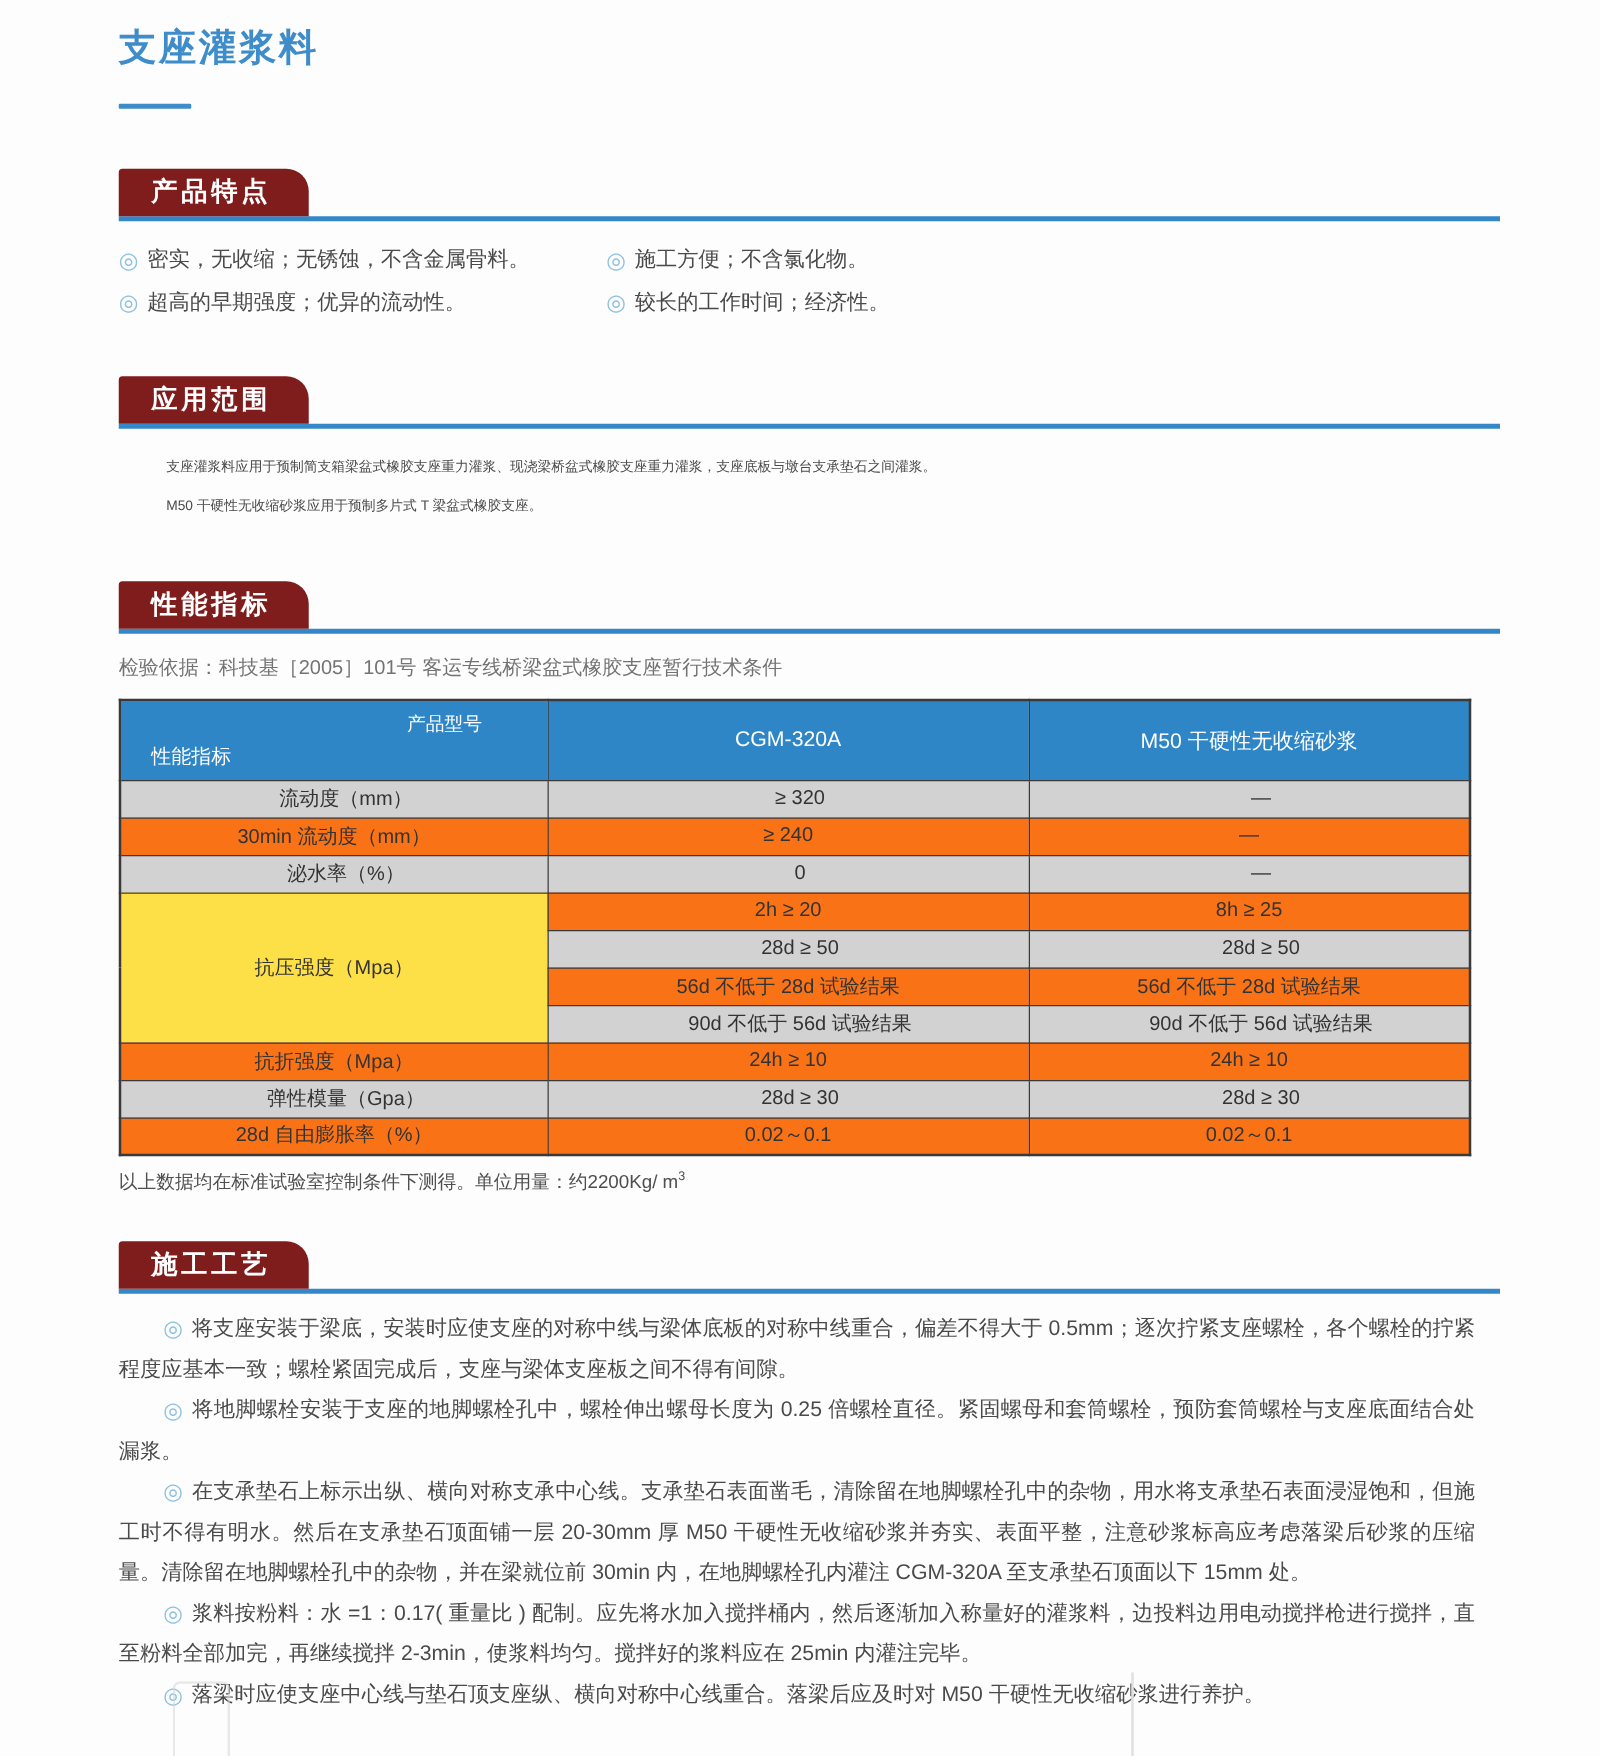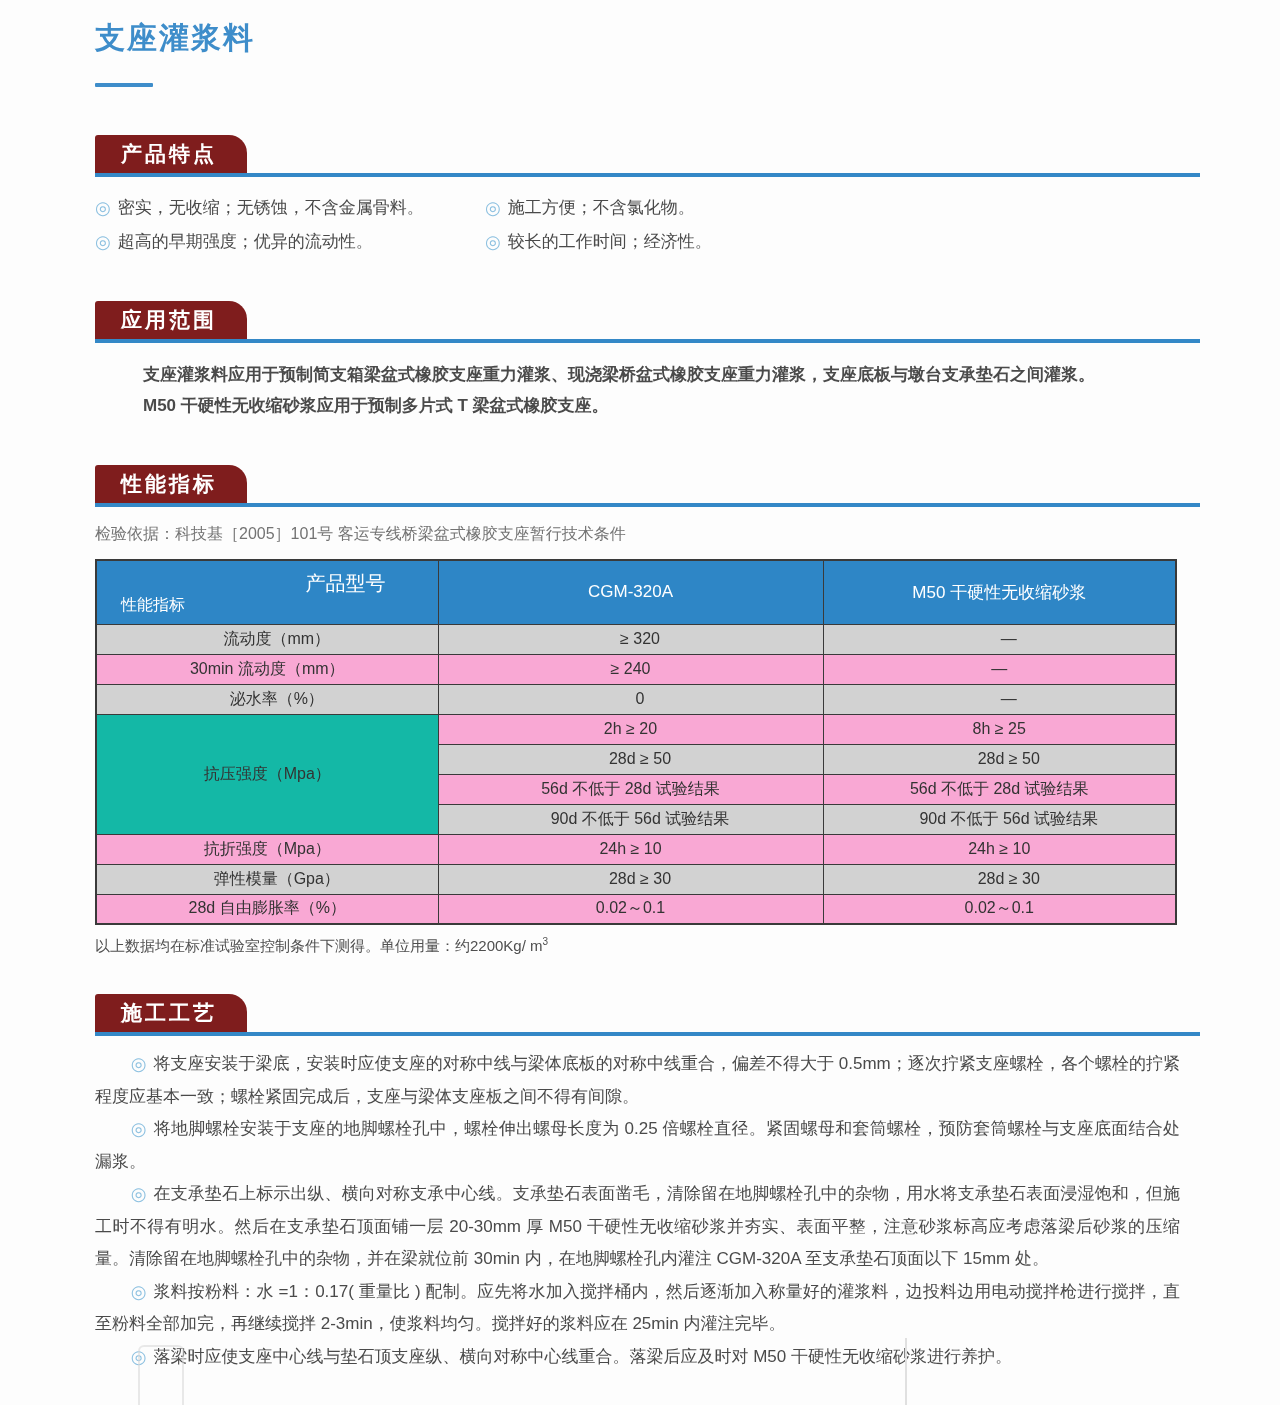--- a/index.html
+++ b/index.html
@@ -60,25 +60,24 @@
   .bullet {
     color: #8cc0e0;
     font-size: 18px;
     margin-right: 7px;
     vertical-align: -1px;
   }
 
   
   .application { margin-top: 42px; }
   .application .body-text {
-    margin: 16px 0 0 48px;
-    font-size: 17px;
+    margin: 16px 0 0 38px;
+    font-size: 11px;
     line-height: 31px;
     color: #4a4a4a;
-    font-weight: bold;
   }
 
   
   .performance { margin-top: 44px; }
   .test-basis {
     margin-top: 17px;
     text-align: left;
     width: 1080px;
     font-size: 16px;
     color: #737373;
@@ -108,31 +107,31 @@
   th.diag {
     position: relative;
     background:
       linear-gradient(to bottom right,
         rgba(0,0,0,0) calc(50% - 1px),
         #2e2e2e calc(50% - 1px),
         #2e2e2e calc(50% + 1px),
         rgba(0,0,0,0) calc(50% + 1px)),
       #2e86c6;
   }
-  .corner-top    { position: absolute; top: 9px;  right: 52px; font-size: 20px; color:#fff; }
+  .corner-top    { position: absolute; top: 9px;  right: 52px; font-size: 15px; color:#fff; }
   .corner-bottom { position: absolute; bottom: 8px; left: 24px; font-size: 16px; color:#fff; }
   table.perf td {
     height: 30px;
     font-size: 16px;
     color: #333333;
-    background: #f9a8d4;
+    background: #f97316;
     padding: 0 6px;
   }
   table.perf tr.gray td { background: #d2d2d2; padding-left: 25px; }
-  table.perf td.span-label { background: #14b8a6; }
+  table.perf td.span-label { background: #fde047; }
   .footnote {
     margin-top: 11px;
     font-size: 15px;
     color: #4f4f4f;
   }
   .footnote sup { font-size: 10px; }
 
   
   .construction { margin-top: 38px; }
   .construction .paras { margin-top: 12px; width: 1085px; }

